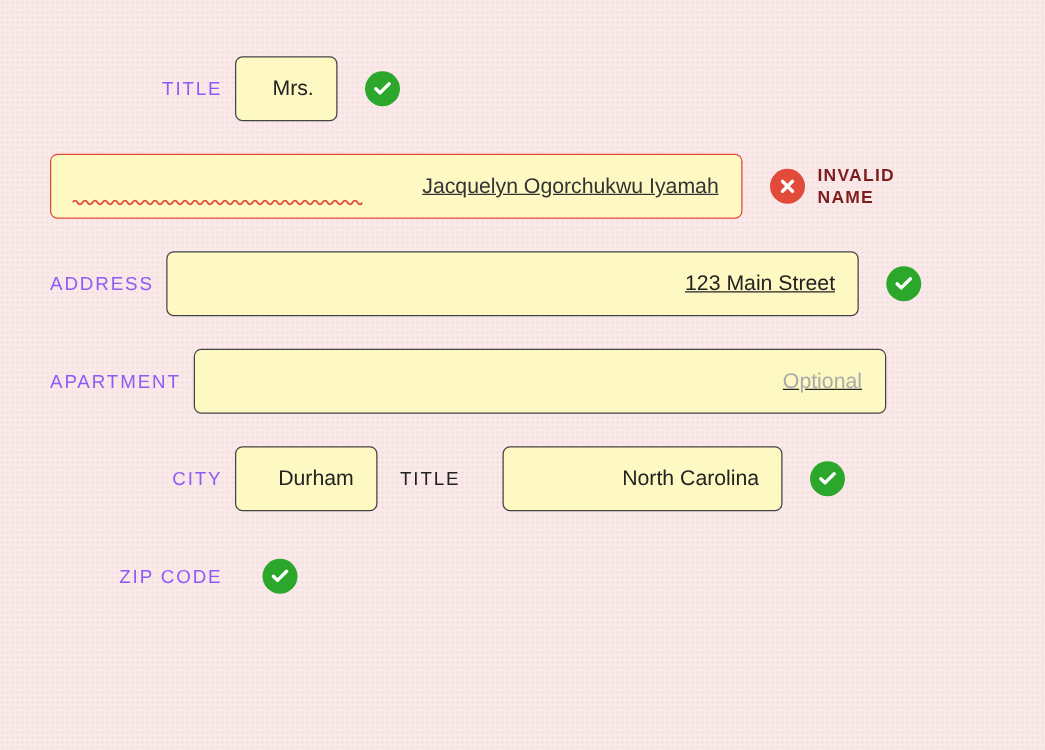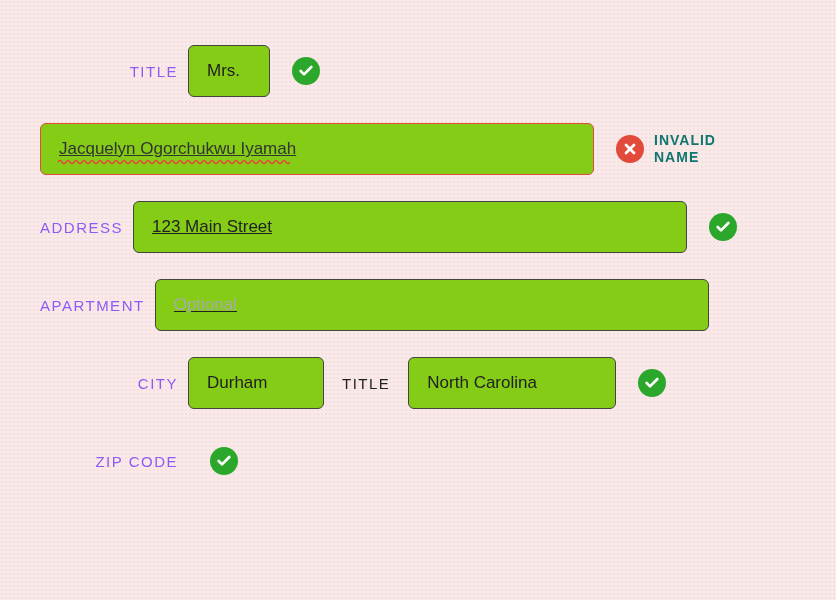--- a/index.html
+++ b/index.html
@@ -39,55 +39,56 @@
   }
   .field-area {
     display: flex;
     align-items: center;
     flex: 1;
   }
   .input {
     height: 52px;
     border: 1.5px solid #444;
     border-radius: 6px;
-    background: #84cc16;
+    background: #fef9c3;
     padding: 0 18px;
     font-size: 17px;
     color: #222;
     outline: none;
+    text-align: right;
   }
   .input.error {
     border-color: #e24b3a;
     color: #333;
   }
   .input::placeholder { color: #aaa; }
   .w-full { width: 554px; text-decoration: underline; }
   .w-title { width: 82px; }
-  .w-city { width: 136px; }
-  .w-state { width: 208px; }
+  .w-city { width: 114px; }
+  .w-state { width: 224px; margin-left: 16px; }
   .status {
     width: 120px;
     display: flex;
     align-items: center;
     margin-left: 22px;
   }
   .icon-circle {
     width: 28px;
     height: 28px;
     border-radius: 50%;
     display: flex;
     align-items: center;
     justify-content: center;
     flex-shrink: 0;
   }
   .icon-circle.ok { background: #2ba82b; }
   .icon-circle.err { background: #e24b3a; }
   .icon-circle svg { width: 16px; height: 16px; }
   .err-text {
-    color: #0f766e;
+    color: #7f1d1d;
     font-size: 14px;
     letter-spacing: 1px;
     font-weight: 600;
     margin-left: 10px;
     line-height: 1.2;
   }
   .state-label {
     font-size: 15px;
     letter-spacing: 1.5px;
     color: #222;

